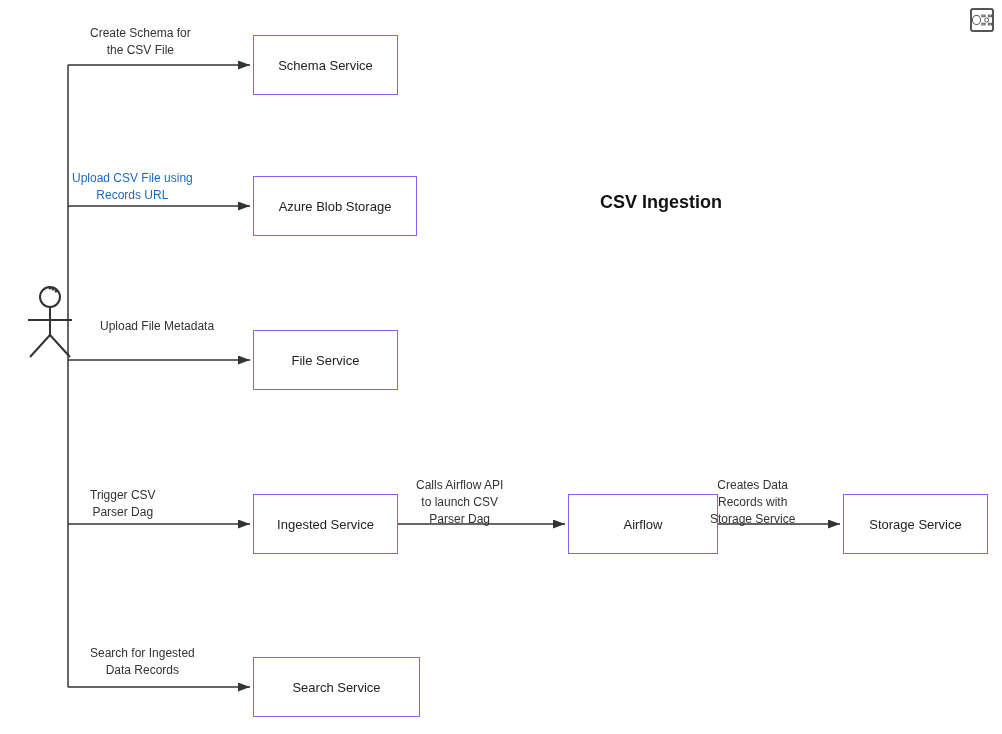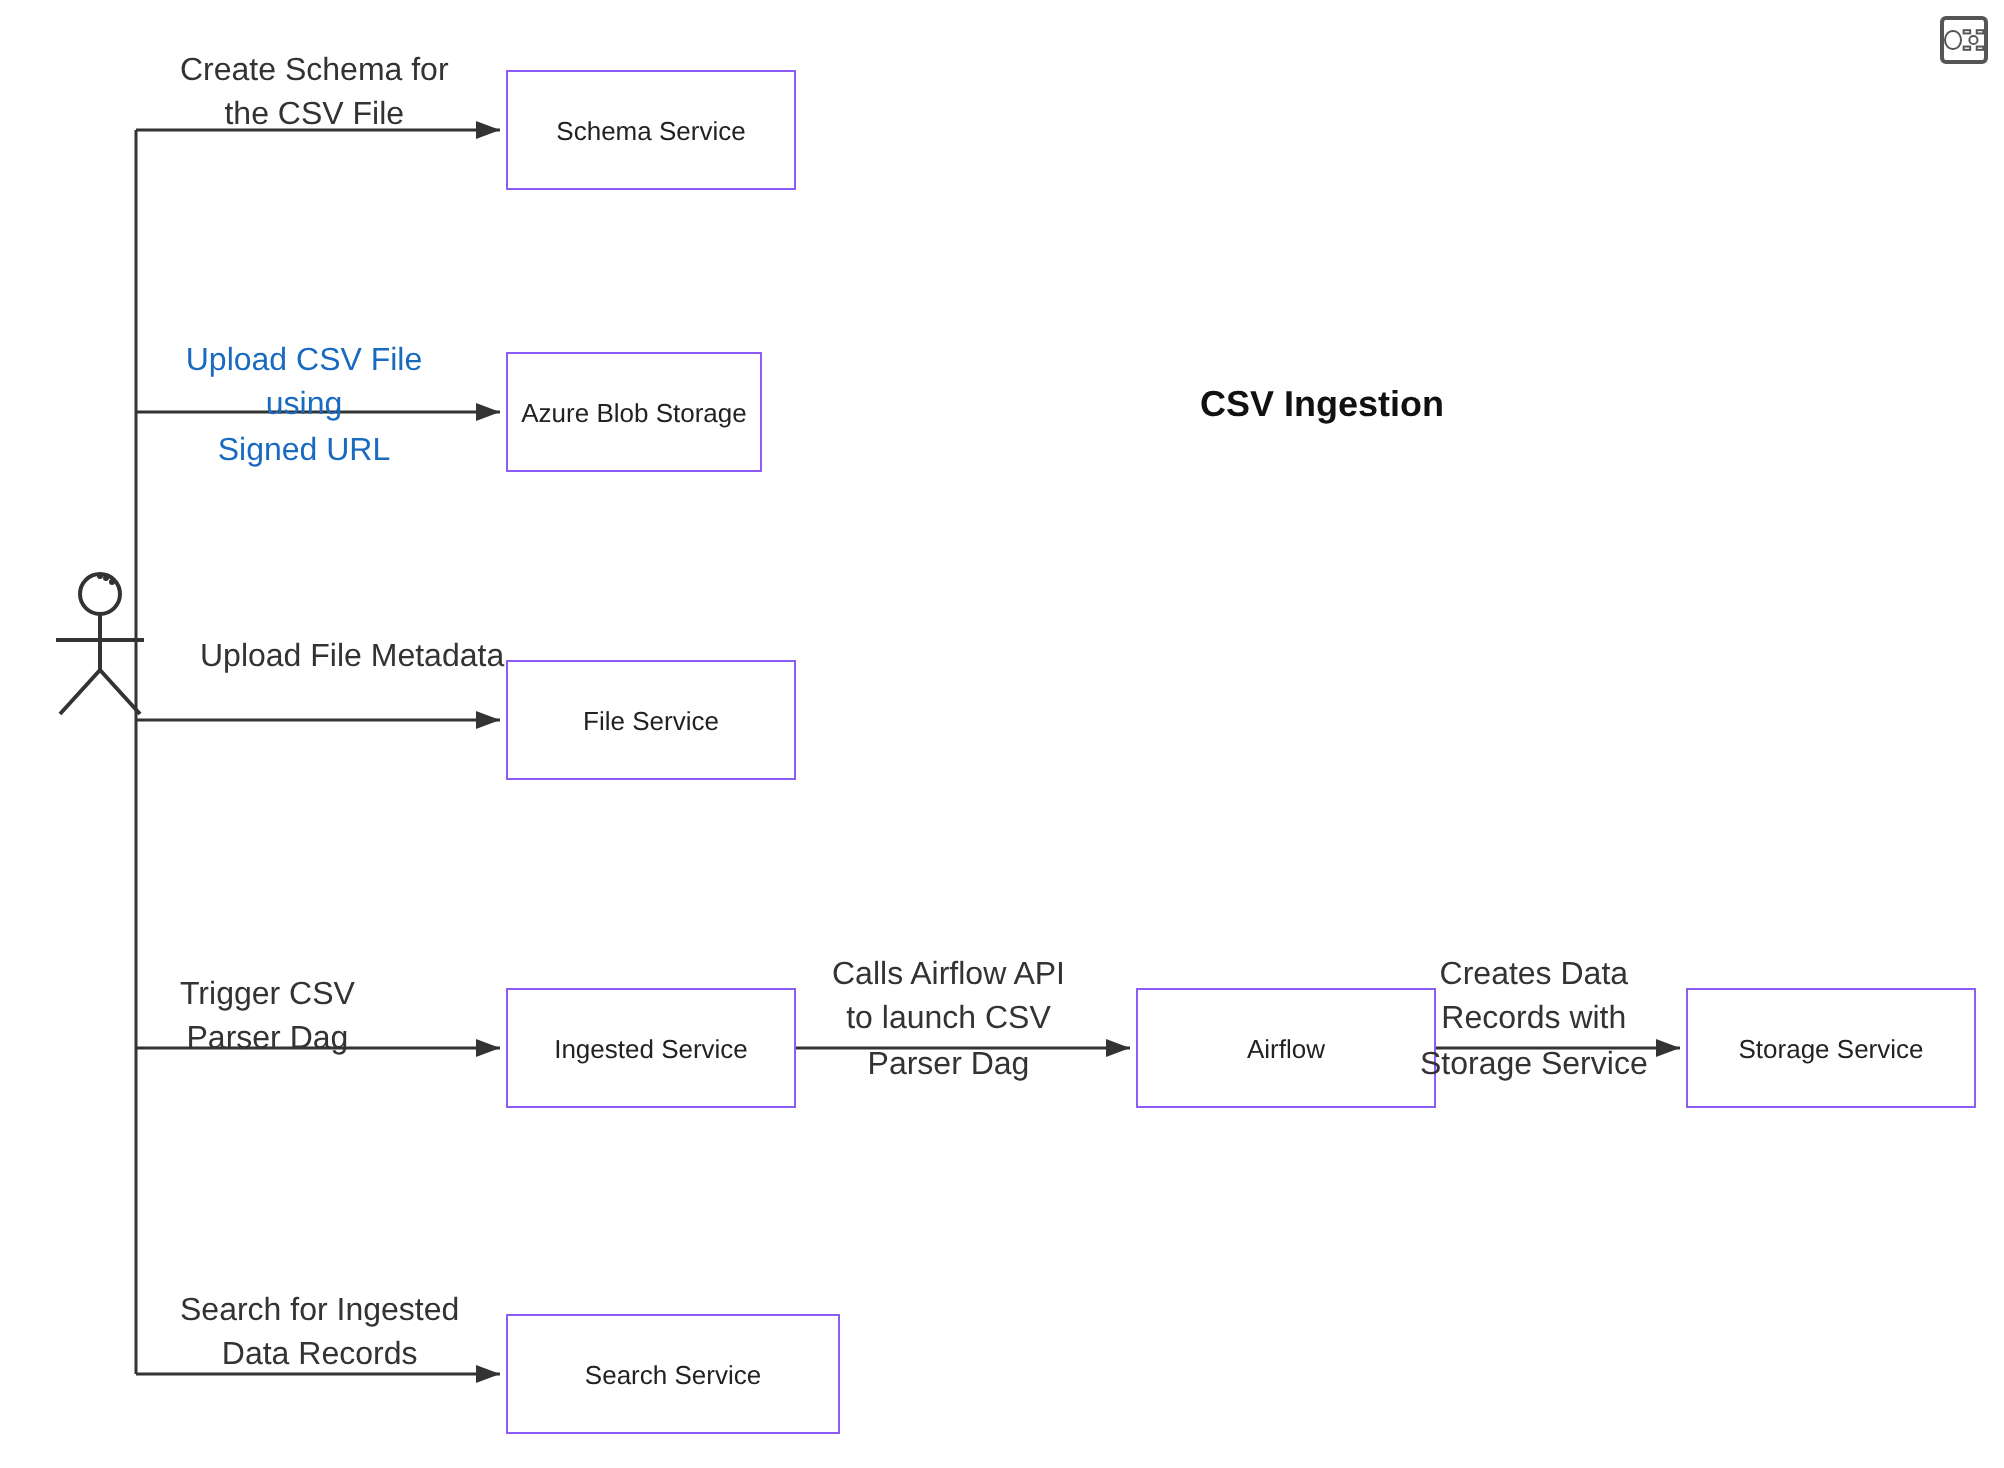--- a/index.html
+++ b/index.html
@@ -27,21 +27,21 @@
       align-items: center;
       justify-content: center;
       text-align: right;
       font-size: 13px;
       color: #222;
     }
 
     
     .label {
       position: absolute;
-      font-size: 16px;
+      font-size: 12px;
       color: #333;
       text-align: center;
       line-height: 1.4;
     }
 
     .label-blue {
       color: #1a6bbf;
     }
 
     
@@ -142,32 +142,32 @@
 
     <circle cx="30" cy="3" r="1.5" fill="#333"></circle>
     <circle cx="33" cy="4" r="1.5" fill="#333"></circle>
     <circle cx="36" cy="6" r="1.5" fill="#333"></circle>
   </svg>
 
   <div class="title" style="left:600px; top:192px;">CSV Ingestion</div>
 
   <div id="boxes-container">
       <div class="service-box" style="left: 253px; top: 35px; width: 145px; height: 60px;">Schema Service</div>
-      <div class="service-box" style="left: 253px; top: 176px; width: 128px; height: 60px;">Azure Blob Storage</div>
+      <div class="service-box" style="left: 253px; top: 176px; width: 164px; height: 60px;">Azure Blob Storage</div>
       <div class="service-box" style="left: 253px; top: 330px; width: 145px; height: 60px;">File Service</div>
       <div class="service-box" style="left: 253px; top: 494px; width: 145px; height: 60px;">Ingested Service</div>
       <div class="service-box" style="left: 568px; top: 494px; width: 150px; height: 60px;">Airflow</div>
       <div class="service-box" style="left: 843px; top: 494px; width: 145px; height: 60px;">Storage Service</div>
       <div class="service-box" style="left: 253px; top: 657px; width: 167px; height: 60px;">Search Service</div>
     </div>
   <div id="labels-container">
       <div class="label" style="left: 90px; top: 25px; max-width: 160px; white-space: pre-line;">Create Schema for
 the CSV File</div>
       <div class="label label-blue" style="left: 72px; top: 170px; max-width: 160px; white-space: pre-line;">Upload CSV File using
-Signed URL</div>
+Records URL</div>
       <div class="label" style="left: 100px; top: 318px; max-width: 160px; white-space: pre-line;">Upload File Metadata</div>
       <div class="label" style="left: 90px; top: 487px; max-width: 160px; white-space: pre-line;">Trigger CSV
 Parser Dag</div>
       <div class="label" style="left: 416px; top: 477px; max-width: 160px; white-space: pre-line;">Calls Airflow API
 to launch CSV
 Parser Dag</div>
       <div class="label" style="left: 710px; top: 477px; max-width: 160px; white-space: pre-line;">Creates Data
 Records with
 Storage Service</div>
       <div class="label" style="left: 90px; top: 645px; max-width: 160px; white-space: pre-line;">Search for Ingested

